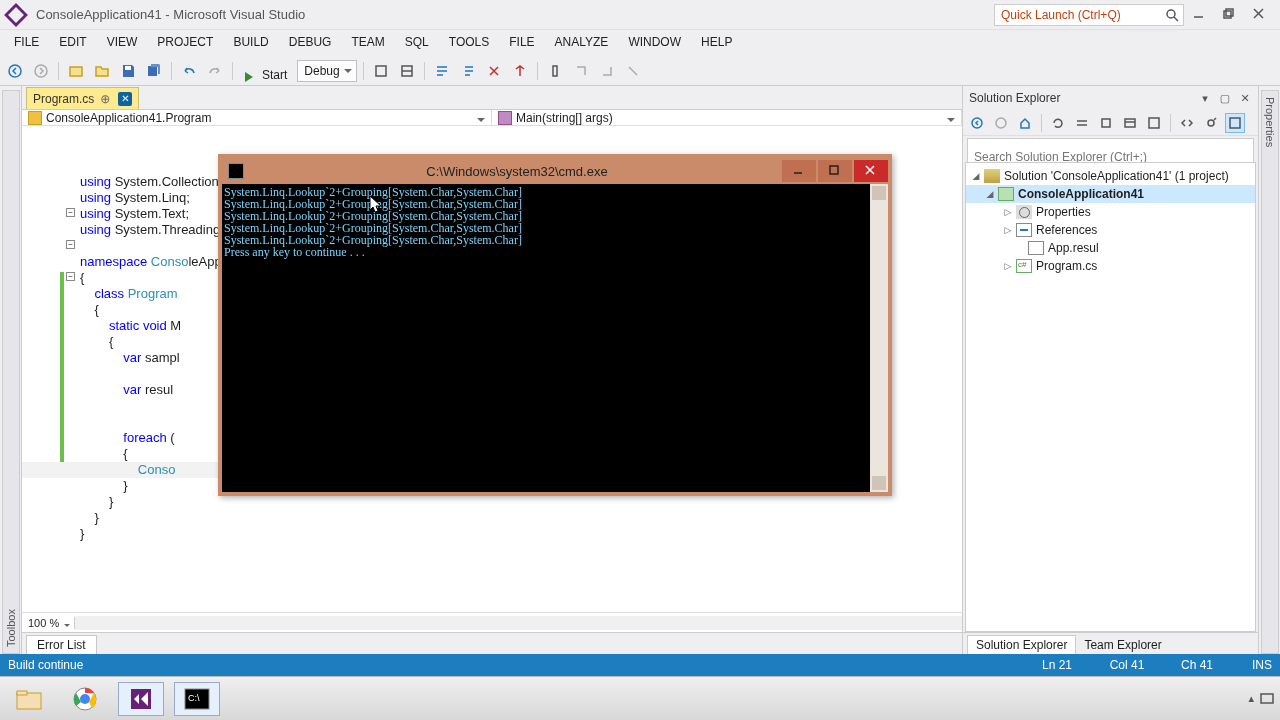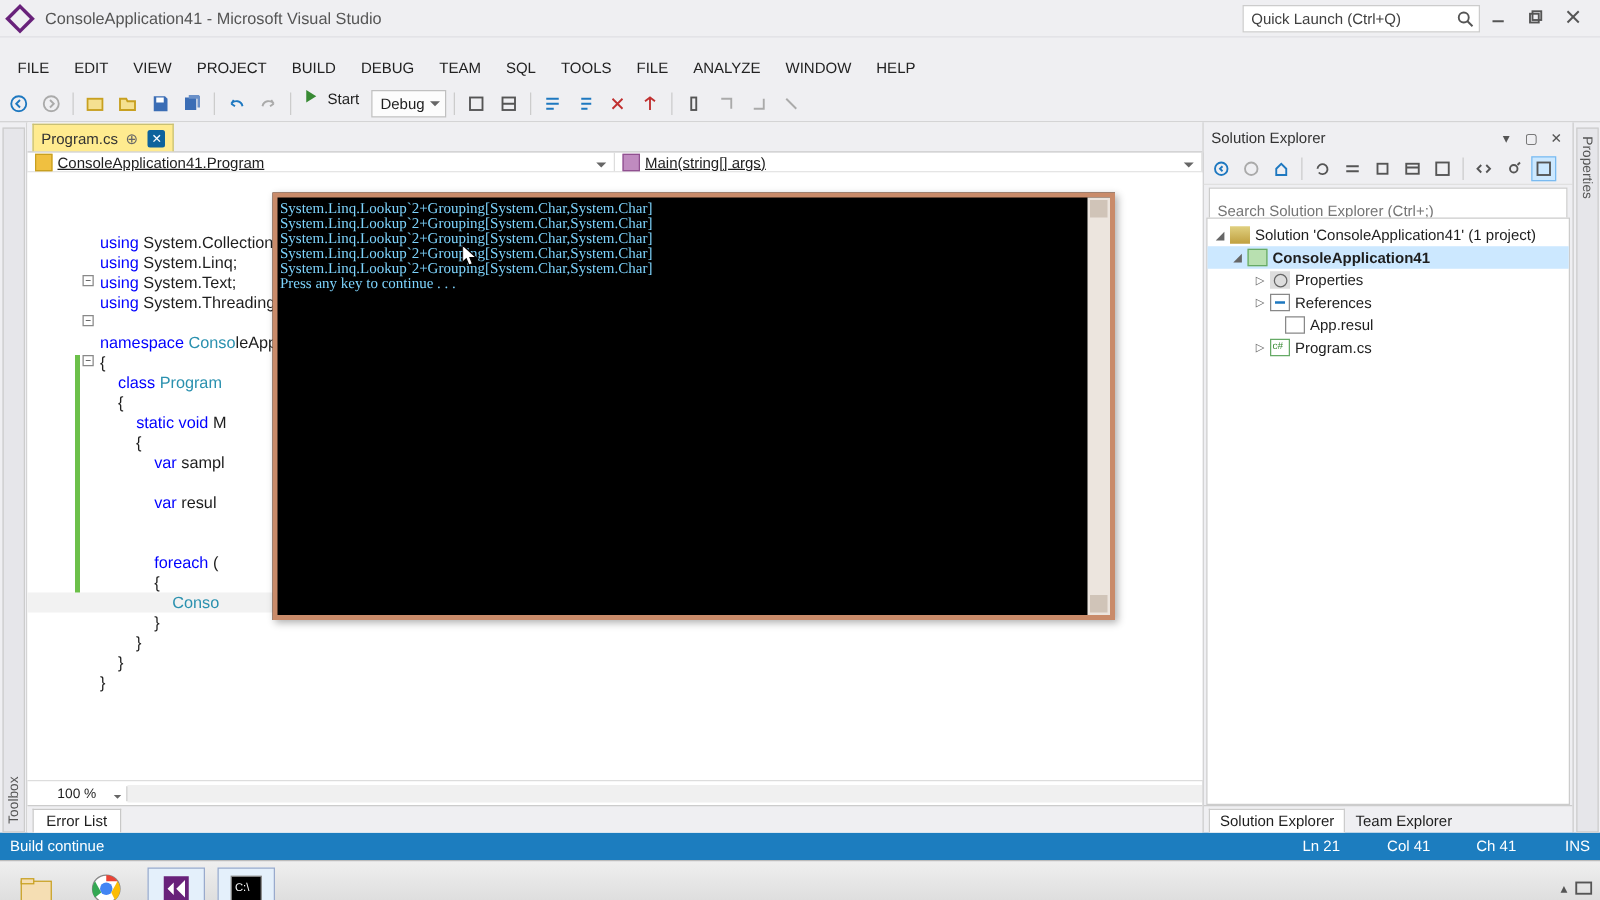--- a/index.html
+++ b/index.html
@@ -4,68 +4,68 @@
 <style>
 * { margin:0; padding:0; box-sizing:border-box; font-family:"Segoe UI",Arial,sans-serif; }
 body { width:1280px; height:720px; overflow:hidden; background:#efeff2; font-size:12px; color:#1e1e1e; }
 
 
 .titlebar { height:30px; background:#efeff2; display:flex; align-items:center; padding:0 6px 0 4px; border-bottom:1px solid #e0e0e4; }
 .titlebar .vs-logo { width:24px; height:24px; background:#68217a; position:relative; margin-right:8px; transform: rotate(45deg) scale(0.7); }
 .titlebar .vs-logo:after{content:"";position:absolute;inset:4px;background:#efeff2;}
 .titlebar .title { font-size:13px; color:#555; }
 .titlebar .spacer { flex:1; }
-.quick-launch { width:190px; height:22px; border:1px solid #ccc; background:#fff; padding:0 24px 0 6px; font-size:12px; color:#404040; display:flex; align-items:center; position:relative; }
+.quick-launch { width:190px; height:22px; border:1px solid #ccc; background:#fff; padding:0 24px 0 6px; font-size:12px; color:#c2410c; display:flex; align-items:center; position:relative; }
 .quick-launch .mag { position:absolute; right:4px; top:3px; width:14px; height:14px; }
 .winbtn { width:28px; height:22px; display:flex; align-items:center; justify-content:center; margin-left:2px; color:#555; cursor:default; }
 .winbtn svg { width:11px; height:11px; }
 
 
-.menubar { height:26px; display:flex; align-items:stretch; padding:0 4px;margin-top:12px; }
+.menubar { height:26px; display:flex; align-items:stretch; padding:0 4px; }
 .menubar .mi { padding:5px 10px 0 10px; font-size:12px; color:#222; }
 
 
 .toolbar { height:30px; display:flex; align-items:center; padding:0 4px; gap:4px; border-bottom:1px solid #ccc; }
 .tbtn { width:22px; height:22px; display:flex; align-items:center; justify-content:center; color:#3a3a3a; }
 .tsep { width:1px; height:18px; background:#ccc; margin:0 2px; }
 .dropdown-slim { height:22px; padding:0 16px 0 6px; border:1px solid #c0c0c0; background:#fcfcfc; display:flex; align-items:center; font-size:12px; position:relative; }
 .dropdown-slim:after{content:"";position:absolute;right:4px;top:8px;border:4px solid transparent;border-top-color:#666;}
-.start-btn { display:flex; align-items:flex-start; gap:4px; padding:0 6px; height:22px; }
+.start-btn { display:flex; align-items:flex-end; gap:4px; padding:0 6px; height:22px; }
 .start-btn .tri { width:0;height:0;border:5px solid transparent;border-left:8px solid #388a34; }
 
 
 .workspace { display:flex; height:568px; }
 .left-rail { width:22px; background:#efeff2; border-right:1px solid #ccc; display:flex; justify-content:center; padding-top:4px; }
 .left-rail .vert { writing-mode:vertical-rl; transform:rotate(180deg); font-size:11px; color:#555; background:#e6e6ea; padding:6px 2px; border:1px solid #ccc; }
 .right-rail { width:22px; background:#efeff2; border-left:1px solid #ccc; display:flex; justify-content:center; padding-top:4px; }
 .right-rail .vert { writing-mode:vertical-rl; font-size:11px; color:#555; background:#e6e6ea; padding:6px 2px; border:1px solid #ccc; }
 
 .editor-col { flex:1; display:flex; flex-direction:column; background:#fff; min-width:0; }
 .tabstrip { height:24px; background:#efeff2; display:flex; align-items:flex-end; padding-left:4px; border-bottom:1px solid #ccc; }
 .doc-tab { height:22px; background:#fff9c4; border:1px solid #c8c075; border-bottom:none; display:flex; align-items:center; padding:0 6px; font-size:12px; gap:6px; color:#333; }
 .doc-tab.active{ background:#ffeb8f; }
 .doc-tab .x { width:14px; height:14px; background:#0e639c; color:#fff; display:flex; align-items:center; justify-content:center; font-size:10px; margin-left:2px; border-radius:2px;}
 .doc-tab .pin { color:#666; }
 
-.nav-combos { height:16px; display:flex; border-bottom:1px solid #ddd;text-decoration:underline; }
+.nav-combos { height:16px; display:flex; border-bottom:1px solid #ddd; }
 .nav-combos .combo { flex:1; display:flex; align-items:center; padding:0 6px; border-right:1px solid #ddd; font-size:12px; position:relative; gap:4px; }
 .nav-combos .combo .icon{ width:14px;height:14px;background:#f0c040;border:1px solid #c8a020; }
 .nav-combos .combo:after{content:"";position:absolute;right:6px;top:8px;border:4px solid transparent;border-top-color:#666;}
 
 .code-area { flex:1; padding:0 0 0 0; font-family:Consolas,monospace; font-size:13px; line-height:16px; white-space:pre; overflow:hidden; background:#fff; position:relative; }
 .code-gutter { position:absolute; left:0; top:0; bottom:0; width:55px; }
 .code-gutter .fold { position:absolute; left:44px; width:9px; height:9px; border:1px solid #888; background:#fff; font-size:8px; text-align:center; line-height:7px; }
 .code-gutter .change { position:absolute; left:38px; width:4px; background:#6cc04a; }
 .code-lines { margin-left:58px; }
 .code-lines .k1 { color:#0000ff; }
 .code-lines .k2 { color:#2b91af; }
 .code-lines .cr { background:#f2f2f2; display:inline-block; width:100%; padding-left:100px; margin-left:-100px; }
 
 .editor-footer { height:20px; display:flex; align-items:center; border-top:1px solid #ddd; font-size:11px; }
-.editor-footer .zoom { width:80px; border-right:1px solid #ccc; padding:0 6px; display:flex; align-items:center; position:relative;justify-content:center; }
+.editor-footer .zoom { width:53px; border-right:1px solid #ccc; padding:0 6px; display:flex; align-items:center; position:relative; }
 .editor-footer .zoom:after{content:"";position:absolute;right:4px;top:7px;border:3px solid transparent;border-top-color:#666;}
 .editor-footer .hscroll { flex:1; height:14px; background:#f0f0f0; }
 
 .errorlist { height:22px; border-top:1px solid #ccc; background:#efeff2; display:flex; align-items:flex-end; padding-left:4px; }
 .errorlist .tab { background:#fff; border:1px solid #c8c8c8; border-bottom:none; padding:2px 10px; font-size:12px; }
 
 
 .sln-col { width:296px; background:#efeff2; display:flex; flex-direction:column; border-left:1px solid #ccc; }
 .sln-header { height:24px; background:#efeff2; display:flex; align-items:center; padding:0 6px; font-size:12px; color:#333; gap:6px;}
 .sln-header .spacer{flex:1;}
@@ -484,20 +484,40 @@
   <div class="tspacer"></div>
   <div class="tray">
     <span>▴</span>
     <svg class="ico">
         <rect x="1" y="2" width="12" height="9"></rect>
       </svg>
   </div>
 </div>
 
 <div class="cmd">
+  <div class="cmd-title">
+    <div class="sysico"></div>
+    <div class="ttl">C:\Windows\system32\cmd.exe</div>
+    <div class="cbtn">
+        <svg class="ico" style="stroke:#222">
+          <line x1="2" y1="9" x2="10" y2="9"></line>
+        </svg>
+      </div>
+    <div class="cbtn">
+        <svg class="ico" style="stroke:#222">
+          <rect x="2" y="2" width="8" height="8"></rect>
+        </svg>
+      </div>
+    <div class="cbtn close">
+        <svg class="ico" style="stroke:#fff">
+          <line x1="2" y1="2" x2="10" y2="10"></line>
+          <line x1="10" y1="2" x2="2" y2="10"></line>
+        </svg>
+      </div>
+  </div>
   <div class="cmd-body">
     <div class="cmd-text" id="cmdtext">System.Linq.Lookup`2+Grouping[System.Char,System.Char]
 System.Linq.Lookup`2+Grouping[System.Char,System.Char]
 System.Linq.Lookup`2+Grouping[System.Char,System.Char]
 System.Linq.Lookup`2+Grouping[System.Char,System.Char]
 System.Linq.Lookup`2+Grouping[System.Char,System.Char]
 Press any key to continue . . .</div>
     <div class="cmd-scroll">
       <div class="thumb up"></div>
       <div class="thumb dn"></div>

